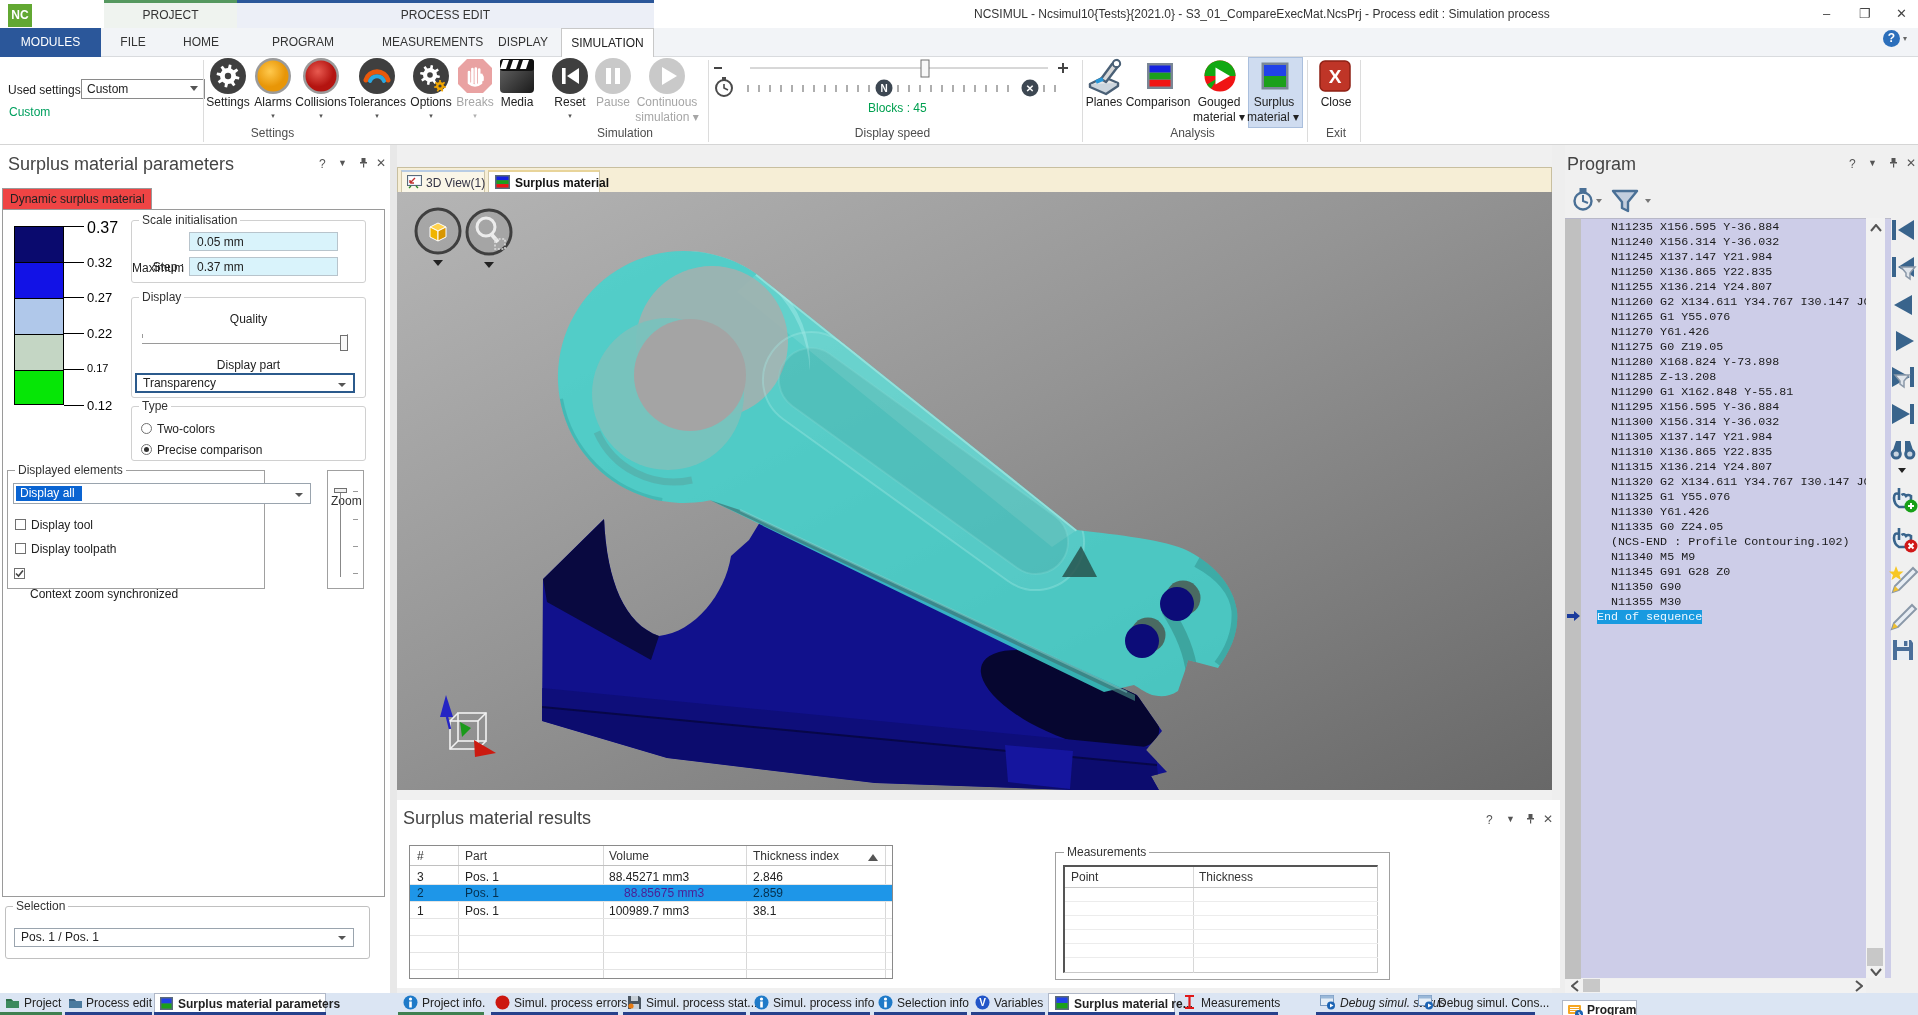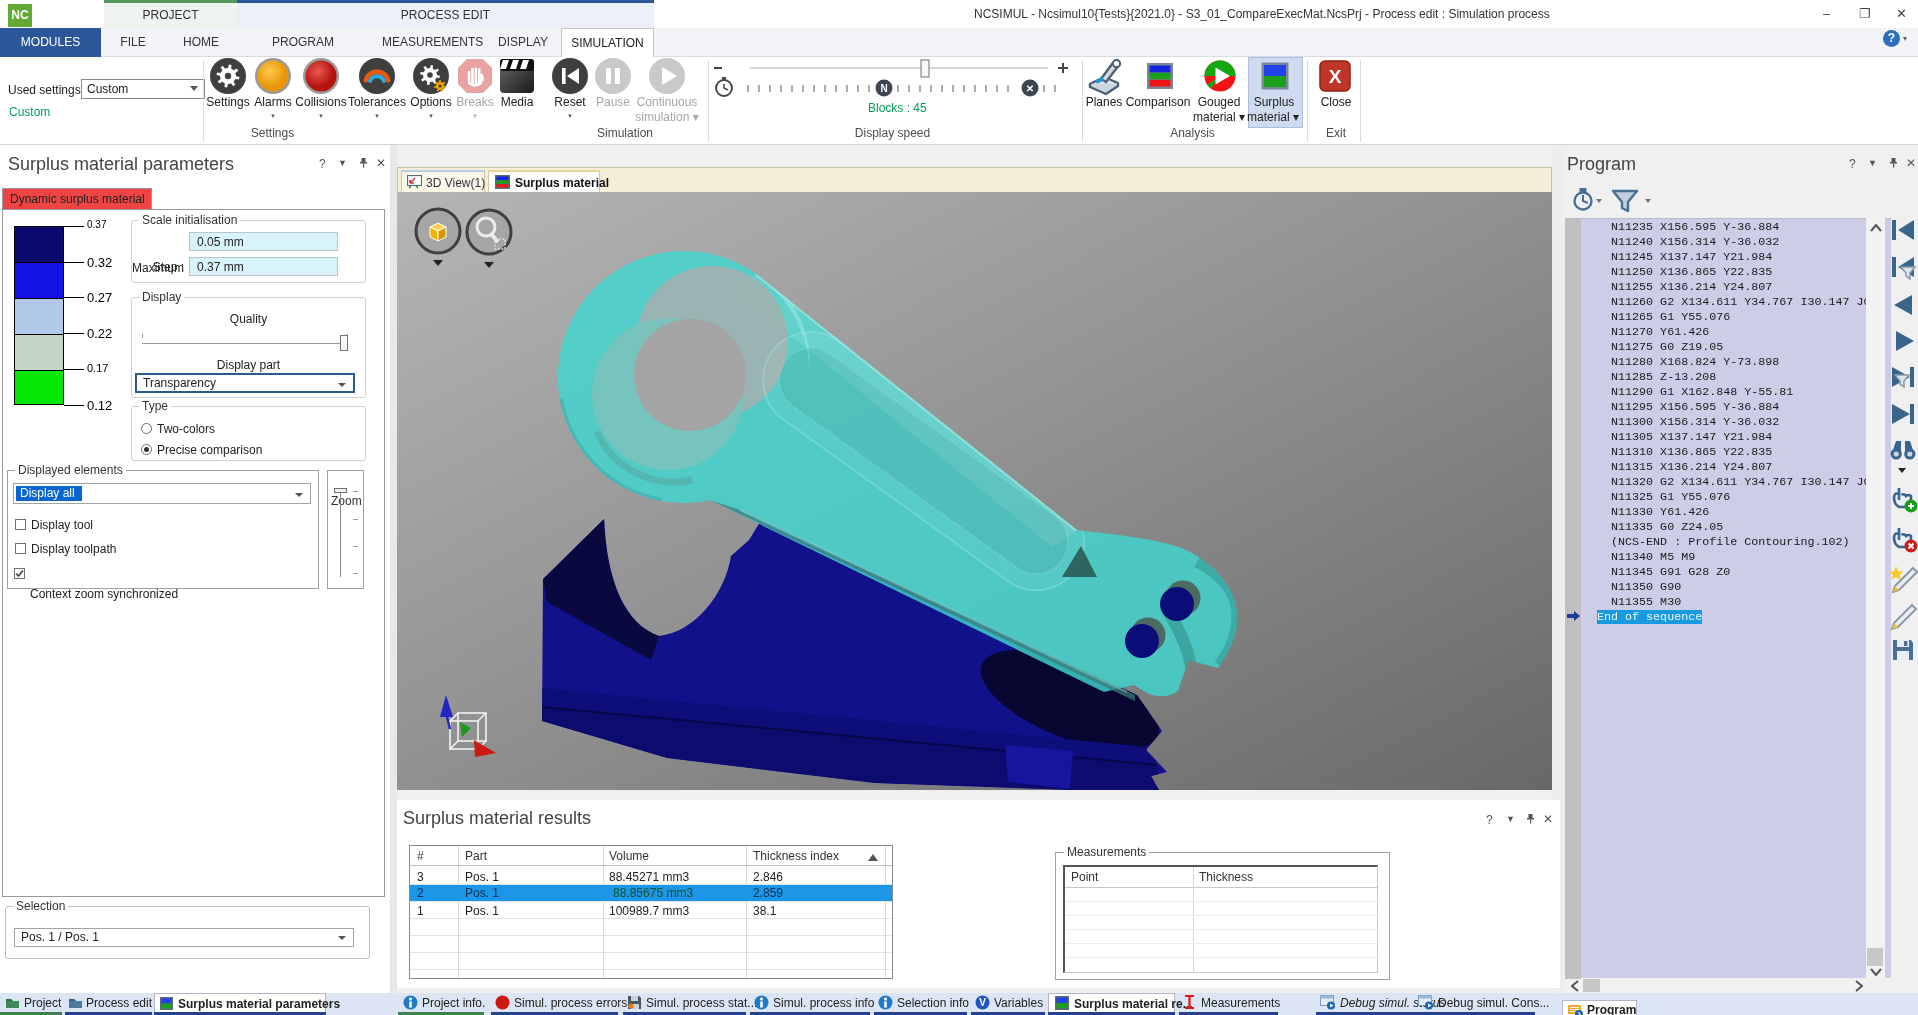--- a/index.html
+++ b/index.html
@@ -356,21 +356,21 @@
       <div class="abs" style="left:0;top:71px;width:48px;height:36px;background:#b0c8ea;border-top:1px solid #000;"></div>
       <div class="abs" style="left:0;top:107px;width:48px;height:36px;background:#c4d6c4;border-top:1px solid #000;"></div>
       <div class="abs" style="left:0;top:143px;width:48px;height:34px;background:#06e606;border-top:1px solid #000;"></div>
     </div>
     <div class="abs" style="left:64px;top:81px;width:20px;height:1px;background:#000;"></div>
     <div class="abs" style="left:64px;top:117px;width:20px;height:1px;background:#000;"></div>
     <div class="abs" style="left:64px;top:152px;width:20px;height:1px;background:#000;"></div>
     <div class="abs" style="left:64px;top:188px;width:20px;height:1px;background:#000;"></div>
     <div class="abs" style="left:64px;top:224px;width:20px;height:1px;background:#000;"></div>
     <div class="abs" style="left:64px;top:260px;width:20px;height:1px;background:#000;"></div>
-    <div class="abs" style="left:87px;top:74px;font-size:10px;color:#000;">0.37</div>
+    <div class="abs" style="left:87px;top:74px;font-size:16px;color:#000;">0.37</div>
     <div class="abs" style="left:87px;top:110px;font-size:13px;color:#000;">0.32</div>
     <div class="abs" style="left:87px;top:145px;font-size:13px;color:#000;">0.27</div>
     <div class="abs" style="left:87px;top:181px;font-size:13px;color:#000;">0.22</div>
     <div class="abs" style="left:87px;top:217px;font-size:11px;color:#000;">0.17</div>
     <div class="abs" style="left:87px;top:253px;font-size:13px;color:#000;">0.12</div>
 
     <div class="gbox" style="left:131px;top:75px;width:235px;height:63px;">
       <span class="glab">Scale initialisation</span>
     </div>
     <div class="abs" style="left:131px;top:91px;width:53px;text-align:right;margin-top:24px;">Step :</div>
@@ -395,21 +395,21 @@
     <div class="gbox" style="left:131px;top:261px;width:235px;height:55px;">
       <span class="glab">Type</span>
     </div>
     <div class="radio" style="left:141px;top:278px;"></div>
     <div class="abs" style="left:157px;top:277px;">Two-colors</div>
     <div class="radio" style="left:141px;top:299px;">
         <div class="abs" style="left:2px;top:2px;width:5px;height:5px;border-radius:50%;background:#333;"></div>
       </div>
     <div class="abs" style="left:157px;top:298px;">Precise comparison</div>
 
-    <div class="gbox" style="left:7px;top:325px;width:312px;height:119px;border-radius:0;border-color:#a0a0a0;">
+    <div class="gbox" style="left:7px;top:325px;width:258px;height:119px;border-radius:0;border-color:#a0a0a0;">
       <span class="glab">Displayed elements</span>
     </div>
     <div class="combo" style="left:13px;top:338px;width:298px;height:21px;">
       <div class="abs" style="left:2px;top:2px;width:66px;height:15px;background:#0a64d2;color:#fff;padding:0px 0 0 4px;">Display all</div>
       <span class="ca" style="top:9px;"></span>
     </div>
     <div class="cb" style="left:15px;top:374px;"></div>
     <div class="abs" style="left:31px;top:373px;">Display tool</div>
     <div class="cb" style="left:15px;top:398px;"></div>
     <div class="abs" style="left:31px;top:397px;">Display toolpath</div>
@@ -601,21 +601,21 @@
           <polygon points="5,0 10,7 0,7" fill="#555"></polygon>
         </svg>
 
       <div class="abs" style="left:7px;top:24px;">3</div>
       <div class="abs" style="left:55px;top:24px;">Pos. 1</div>
       <div class="abs" style="left:199px;top:24px;">88.45271 mm3</div>
       <div class="abs" style="left:343px;top:24px;">2.846</div>
       <div class="abs" style="left:0px;top:38px;width:482px;height:17px;background:#1e96e8;"></div>
       <div class="abs" style="left:7px;top:40px;color:#063;z-index:2;color:#05304f;">2</div>
       <div class="abs" style="left:55px;top:40px;color:#05304f;">Pos. 1</div>
-      <div class="abs" style="left:203px;top:40px;color:#14532d;">88.85675 mm3</div>
+      <div class="abs" style="left:214px;top:40px;color:#4c1d95;">88.85675 mm3</div>
       <div class="abs" style="left:343px;top:40px;color:#05304f;">2.859</div>
       <div class="abs" style="left:7px;top:58px;">1</div>
       <div class="abs" style="left:55px;top:58px;">Pos. 1</div>
       <div class="abs" style="left:199px;top:58px;">100989.7 mm3</div>
       <div class="abs" style="left:343px;top:58px;">38.1</div>
 
       <div class="abs" style="left:0;top:38px;width:482px;height:1px;background:#e4e4e4;"></div>
       <div class="abs" style="left:0;top:55px;width:482px;height:1px;background:#e4e4e4;"></div>
       <div class="abs" style="left:0;top:72px;width:482px;height:1px;background:#e4e4e4;"></div>
       <div class="abs" style="left:0;top:89px;width:482px;height:1px;background:#e4e4e4;"></div>

